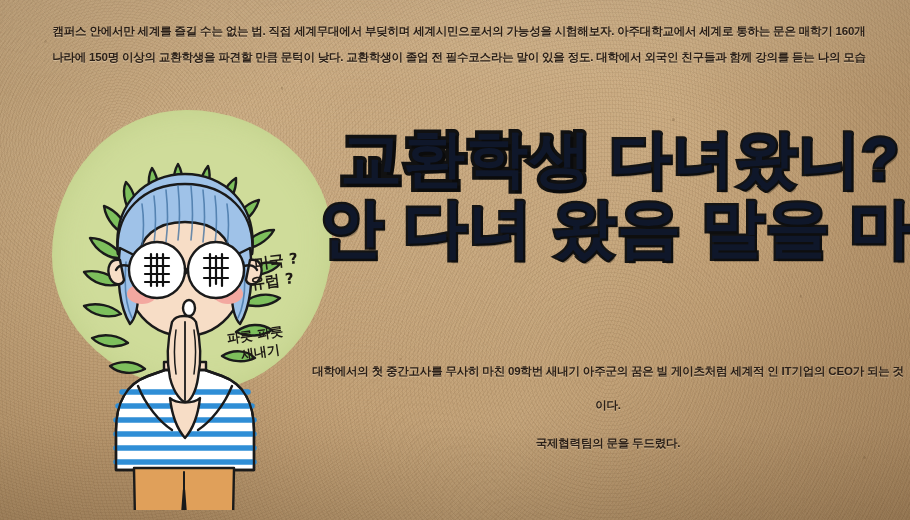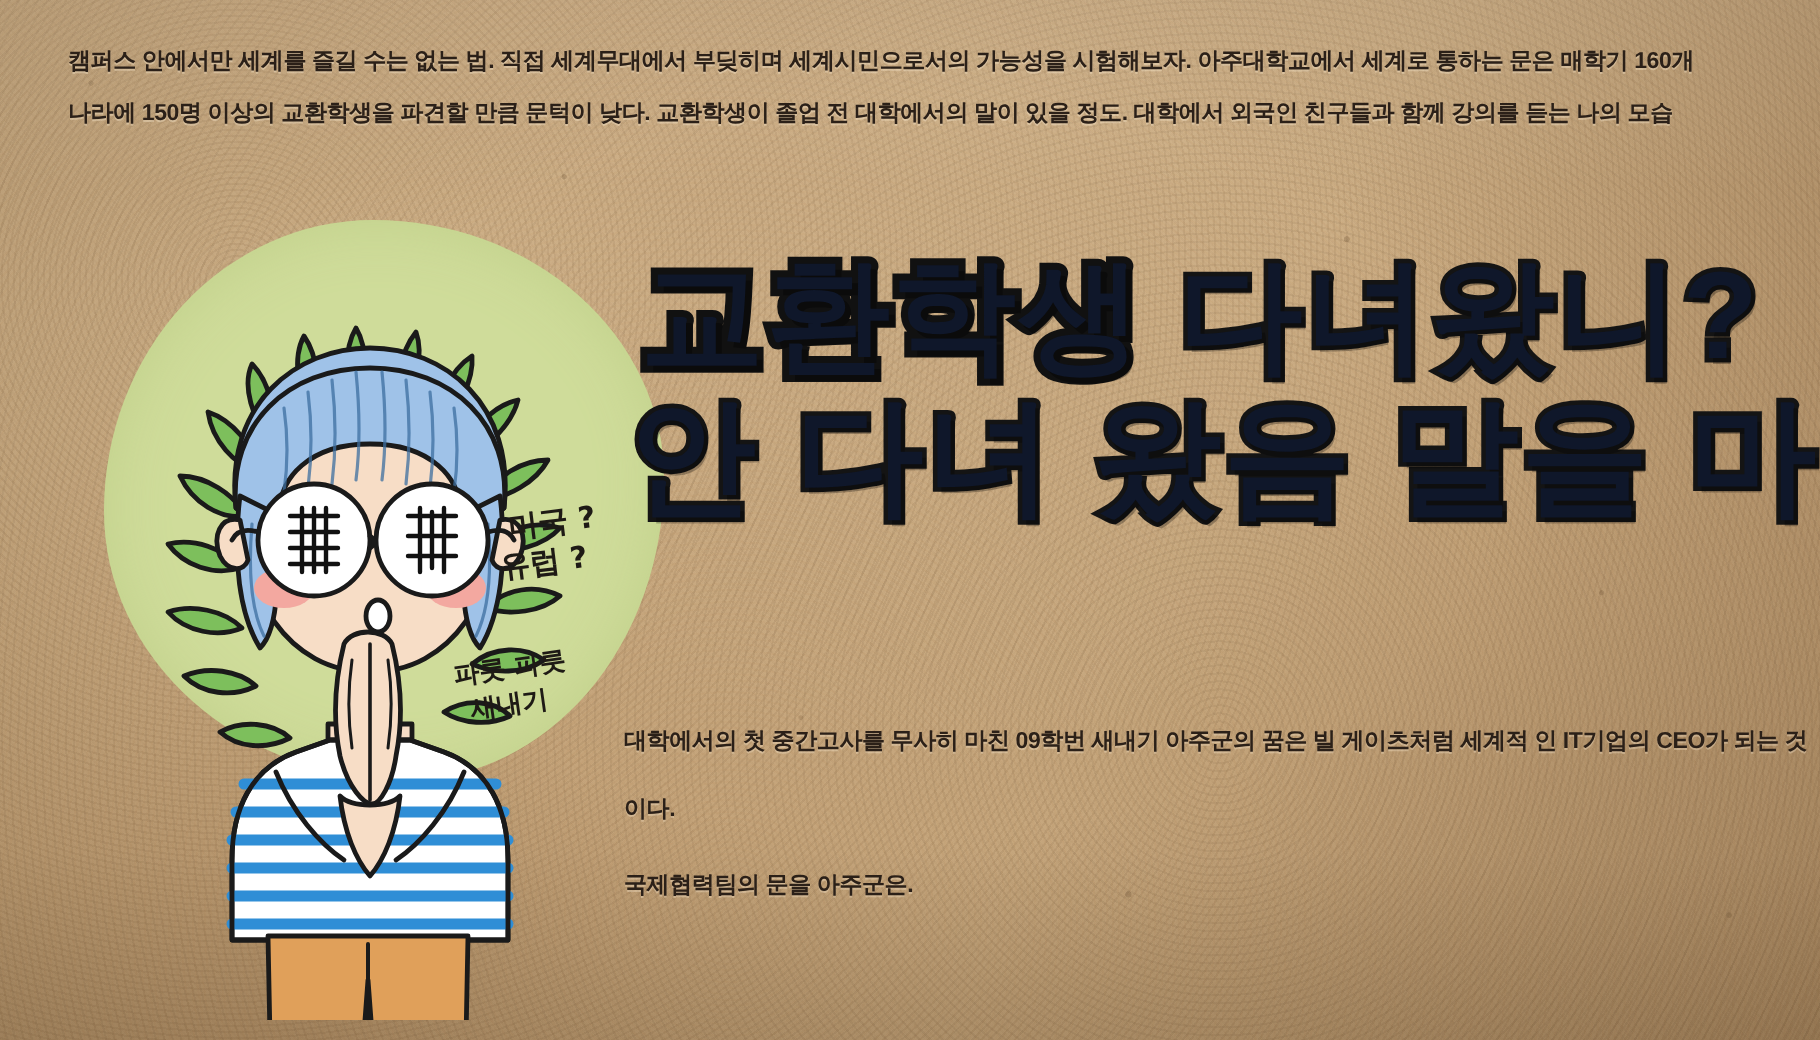--- a/index.html
+++ b/index.html
@@ -7,20 +7,21 @@
     padding: 0;
     background: #6b6b6b;
   }
   #poster {
     position: relative;
     width: 910px;
     height: 520px;
     overflow: hidden;
     font-family: "Liberation Sans", "DejaVu Sans", sans-serif;
     background-color: #c6a77e;
+    text-align: center;
   }
 
   
   .paper-base {
     position: absolute;
     inset: 0;
     background-color: #c5a67d;
     background-image:
       radial-gradient(ellipse at 18% 30%, rgba(214,188,150,0.55) 0%, rgba(214,188,150,0) 55%),
       radial-gradient(ellipse at 85% 75%, rgba(178,146,106,0.45) 0%, rgba(178,146,106,0) 60%),
@@ -168,21 +169,21 @@
 
 <div id="poster">
 
   <div class="paper-base"></div>
   <div class="paper-grain"></div>
   <div class="paper-speck"></div>
   <div class="paper-vignette"></div>
 
   <div class="intro">
     <p>캠퍼스 안에서만 세계를 즐길 수는 없는 법. 직접 세계무대에서 부딪히며 세계시민으로서의 가능성을 시험해보자. 아주대학교에서 세계로 통하는 문은 매학기 160개</p>
-    <p>나라에 150명 이상의 교환학생을 파견할 만큼 문턱이 낮다. 교환학생이 졸업 전 대학에서의 말이 있을 정도. 대학에서 외국인 친구들과 함께 강의를 듣는 나의 모습</p>
+    <p>나라에 150명 이상의 교환학생을 파견할 만큼 문턱이 낮다. 교환학생이 졸업 전 필수코스라는 말이 있을 정도. 대학에서 외국인 친구들과 함께 강의를 듣는 나의 모습</p>
   </div>
 
   <div class="green-blob"></div>
 
   <div class="illus">
     <svg width="250" height="380" viewBox="0 0 250 380" xmlns="http://www.w3.org/2000/svg">
       <g stroke="#1a1a1a" stroke-width="2.4" stroke-linecap="round" stroke-linejoin="round">
 
         <g fill="#7dbf5c">
           <path d="M118 34 C124 44 124 62 118 76 C112 62 112 44 118 34 Z"></path>
@@ -307,16 +308,16 @@
       <span class="hl-fill">교환학생</span>
       <span class="hl-outline">다녀왔니?</span>
     </div>
     <div class="hl-row row2">
       <span class="hl-outline">안 다녀 왔음 말을 마</span>
     </div>
   </div>
 
   <div class="body-copy">
     <p>대학에서의 첫 중간고사를 무사히 마친 09학번 새내기 아주군의 꿈은 빌 게이츠처럼 세계적 인 IT기업의 CEO가 되는 것이다.</p>
-    <p>국제협력팀의 문을 아주군은.</p>
+    <p>국제협력팀의 문을 두드렸다.</p>
   </div>
 
 </div>
 
 </body></html>

